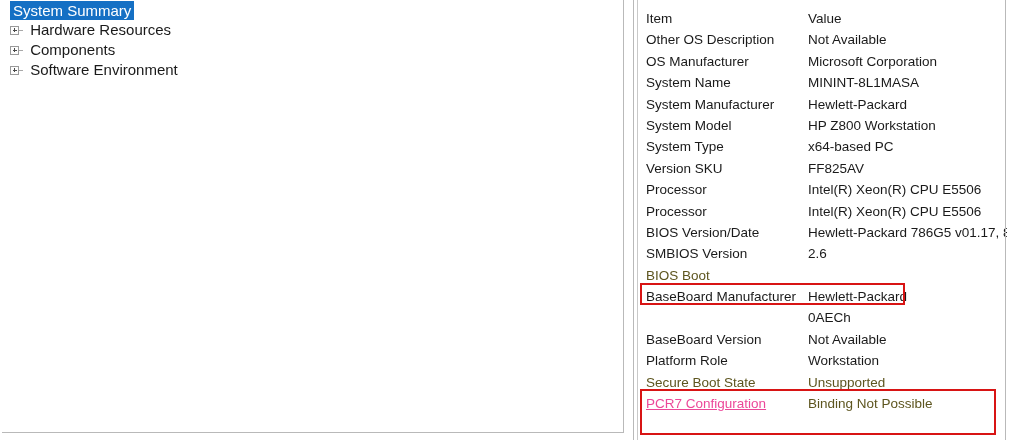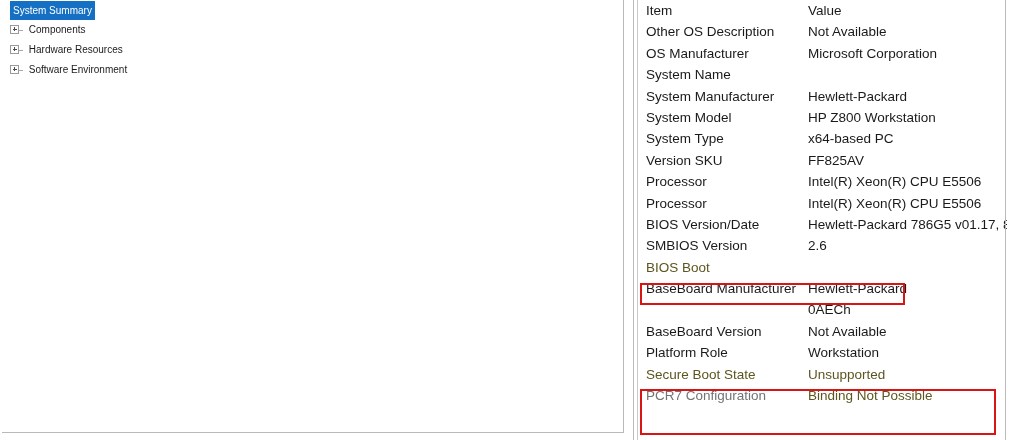--- a/index.html
+++ b/index.html
@@ -39,21 +39,21 @@
     border-bottom: 1px solid #b9b9b9;
     box-sizing: border-box;
     overflow: hidden;
   }
 
   .tree-row {
     position: relative;
     height: 20px;
     line-height: 20px;
     white-space: nowrap;
-    font-size: 10px;
+    font-size: 15px;
   }
 
   .tree-row .tree-label {
     display: inline-block;
     vertical-align: top;
     line-height: 20px;
   }
 
   
   #tree-node-system-summary {
@@ -141,21 +141,21 @@
     left: 1005px;
     top: 0;
     width: 1px;
     height: 440px;
     background: #b9b9b9;
   }
 
   #details-list {
     position: absolute;
     left: 0;
-    top: 0;
+    top: 8px;
     width: 374px;
   }
 
   .detail-row {
     position: relative;
     height: 21.4px;
     line-height: 21.4px;
     white-space: nowrap;
     overflow: hidden;
   }
@@ -215,27 +215,27 @@
 
   <div id="tree-panel">
 
     <div class="tree-row" id="tree-node-system-summary">
       <span class="tree-label" style="background: rgb(21, 112, 196); color: rgb(255, 255, 255);">System Summary</span>
     </div>
 
     <div class="tree-row tree-child">
       <span class="expander"></span>
       <span class="connector"></span>
-      <span class="tree-label">Components</span>
+      <span class="tree-label">Hardware Resources</span>
     </div>
 
     <div class="tree-row tree-child">
       <span class="expander"></span>
       <span class="connector"></span>
-      <span class="tree-label">Hardware Resources</span>
+      <span class="tree-label">Components</span>
     </div>
 
     <div class="tree-row tree-child">
       <span class="expander"></span>
       <span class="connector"></span>
       <span class="tree-label">Software Environment</span>
     </div>
 
   </div>
 
@@ -250,20 +250,21 @@
     <div class="detail-row">
           <span class="cell-item">Other OS Description</span>
           <span class="cell-value">Not Available</span>
         </div>
         <div class="detail-row">
           <span class="cell-item">OS Manufacturer</span>
           <span class="cell-value">Microsoft Corporation</span>
         </div>
         <div class="detail-row">
           <span class="cell-item">System Name</span>
+          <span class="cell-value">MININT-8L1MASA</span>
         </div>
         <div class="detail-row">
           <span class="cell-item">System Manufacturer</span>
           <span class="cell-value">Hewlett-Packard</span>
         </div>
         <div class="detail-row">
           <span class="cell-item">System Model</span>
           <span class="cell-value">HP Z800 Workstation</span>
         </div>
         <div class="detail-row">
@@ -307,21 +308,21 @@
         </div>
         <div class="detail-row">
           <span class="cell-item">Platform Role</span>
           <span class="cell-value">Workstation</span>
         </div>
         <div class="detail-row row-highlighted">
           <span class="cell-item" style="color: rgb(93, 85, 31);">Secure Boot State</span>
           <span class="cell-value" style="color: rgb(93, 85, 31);">Unsupported</span>
         </div>
         <div class="detail-row row-highlighted">
-          <span class="cell-item" style="color: #737373;">PCR7 Configuration</span>
+          <span class="cell-item" style="color: #ec4899; text-decoration: underline;">PCR7 Configuration</span>
           <span class="cell-value" style="color: rgb(93, 85, 31);">Binding Not Possible</span>
         </div>
       </div>
   </div>
 
   <div id="details-right-edge"></div>
 
   <div class="redbox" id="redbox-bios-mode" style="border-color: rgb(216, 20, 20);"></div>
   <div class="redbox" id="redbox-secure-boot" style="border-color: rgb(216, 20, 20);"></div>
 

